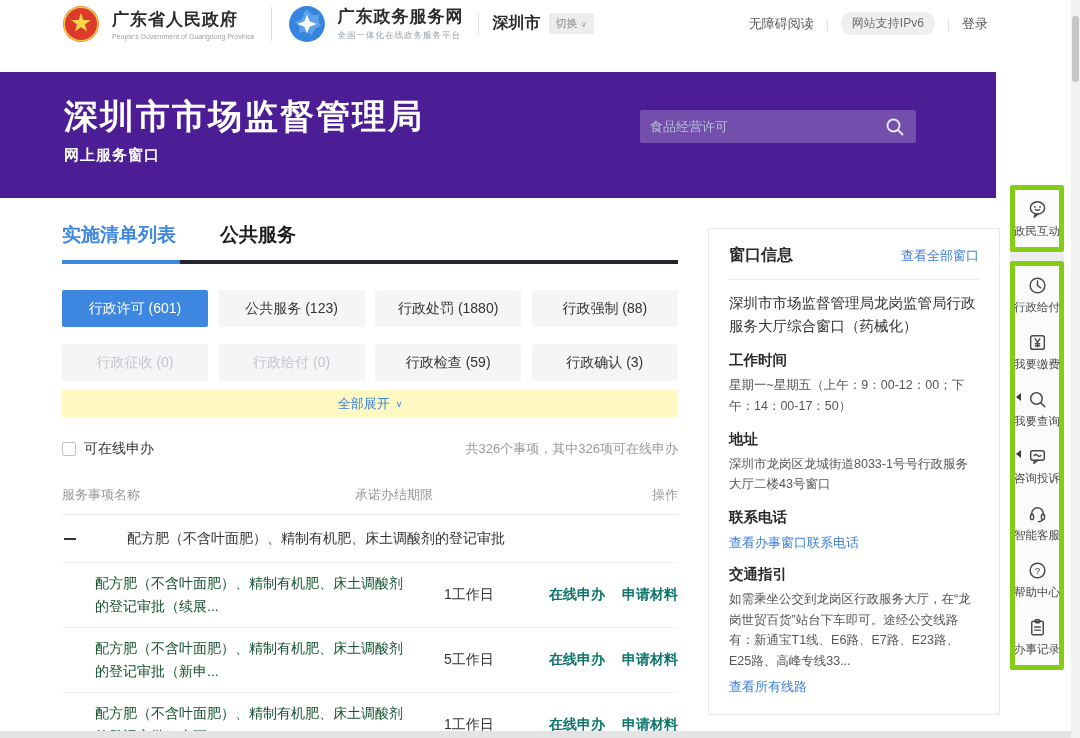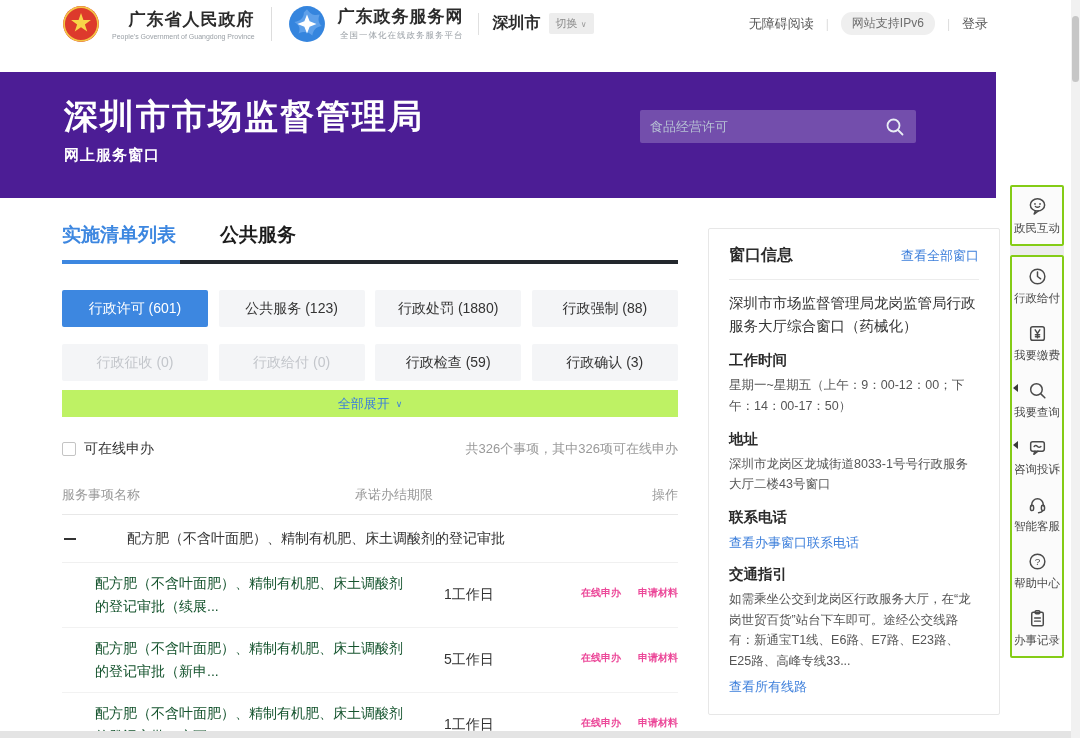--- a/index.html
+++ b/index.html
@@ -2,21 +2,21 @@
 <html><head>
 <meta charset="utf-8">
 <style>
   * { margin:0; padding:0; box-sizing:border-box; }
   html,body { width:1080px; height:738px; overflow:hidden; background:#fff;
     font-family:"Liberation Sans","DejaVu Sans",sans-serif; color:#333; }
   .page { position:relative; width:1080px; height:738px; }
 
   
   .topbar { position:absolute; top:0; left:0; width:1080px; height:62px;
-    background:#fff; display:flex; align-items:center; padding:0 92px 15px 62px;text-align:right; }
+    background:#fff; display:flex; align-items:center; padding:0 92px 15px 62px; }
   .logo-group { display:flex; align-items:center; gap:12px; }
   .logo-emblem { width:38px; height:38px; flex:none; }
   .logo-text .lt1 { font-size:17px; font-weight:bold; color:#2b2b2b; letter-spacing:1px; }
   .logo-text .lt2 { font-size:7px; color:#9aa0a6; margin-top:2px; transform-origin:left; }
   .vdiv { width:1px; height:34px; background:#ddd; margin:0 16px; }
   .vdiv2 { width:1px; height:22px; background:#e0e0e0; margin:0 14px; }
   .city { font-size:16px; font-weight:bold; color:#2b2b2b; }
   .switch-chip { margin-left:8px; background:#ededed; color:#8a8a8a; font-size:11px;
     padding:3px 7px; border-radius:2px; cursor:pointer; }
   .switch-chip .chev { font-size:8px; color:#9a9a9a; }
@@ -45,21 +45,21 @@
   .tab-underline { margin-top:12px; height:4px; background:#23272d; position:relative; }
   .tab-underline .blue-seg { position:absolute; left:0; top:0; width:118px; height:4px; background:#3d87e0; }
 
   .filter-grid { margin-top:26px; display:grid; grid-template-columns:repeat(4,146px);
     grid-column-gap:10.6px; grid-row-gap:17px; }
   .fbtn { height:37px; display:flex; align-items:center; justify-content:center;
     font-size:14px; background:#f4f5f7; color:#333; cursor:pointer; border-radius:2px; }
   .fbtn.active { background:#3d87e0; color:#fff; }
   .fbtn.disabled { color:#c3c6cb; cursor:default; }
 
-  .expand-bar { margin-top:9px; height:27px; background:#bef264; display:flex;
+  .expand-bar { margin-top:9px; height:27px; background:#fef9c3; display:flex;
     align-items:center; justify-content:center; gap:6px; color:#3d7fdb; font-size:13px; cursor:pointer; }
   .expand-bar .chev { font-size:9px; }
 
   .online-row { margin-top:23px; display:flex; align-items:center; }
   .checkbox { width:14px; height:14px; border:1px solid #c4c4c4; border-radius:2px; background:#fff; cursor:pointer; }
   .online-label { margin-left:8px; font-size:14px; color:#333; }
   .online-summary { margin-left:auto; font-size:13px; color:#999; }
 
   .table-header { margin-top:28px; position:relative; height:18px; font-size:13px; color:#999; }
   .th-deadline { position:absolute; left:293px; top:0; }
@@ -67,39 +67,39 @@
   .hdr-divider { margin-top:10px; height:1px; background:#e8e8e8; }
 
   .group-row { display:flex; align-items:center; padding:15px 0 14px 0; border-bottom:1px solid #f0f0f0; }
   .minus-icon { width:12px; height:2px; background:#333; margin:0 19px 0 2px; flex:none; cursor:pointer; }
   .group-title { font-size:14px; color:#333;margin-left:32px; }
 
   .svc-row { position:relative; padding:9px 0; min-height:62px; border-bottom:1px solid #f2f2f2; }
   .svc-name { width:314px; margin-left:33px; color:#14532d; font-size:14px; line-height:1.65; cursor:pointer; }
   .svc-deadline { position:absolute; left:382px; top:23px; font-size:14px; color:#333; }
   .svc-actions { position:absolute; right:0; top:23px; display:flex; gap:17px; }
-  .svc-link { color:#ec4899; font-size:10px; font-weight:bold; cursor:pointer; }
+  .svc-link { color:#0f766e; font-size:14px; font-weight:bold; cursor:pointer; }
 
   
   .right-col { position:absolute; left:708px; top:228px; width:292px; }
   .card { background:#fff; border:1px solid #e7e7e7; border-radius:2px; padding:16px 20px 18px 20px; }
   .card-head { display:flex; align-items:center; justify-content:space-between; }
   .card-title { font-size:16px; font-weight:bold; color:#2b2b2b; }
   .card-link { font-size:13px; color:#3d7fdb; cursor:pointer;margin-left:26px; }
   .card-divider { height:1px; background:#ececec; margin:13px 0 12px 0; }
   .office-name { font-size:14.5px; color:#333; line-height:1.6; }
   .sec-title { font-size:14.5px; font-weight:bold; color:#2b2b2b; margin-top:13px; }
   .sec-text { font-size:12.5px; color:#555; line-height:1.65; margin-top:5px; }
   .sec-link { font-size:13px; color:#3d7fdb; margin-top:7px; cursor:pointer; }
 
   .stats-card { margin-top:18px; }
 
   
   .side-toolbar { position:absolute; left:1010px; top:185px; width:54px; }
-  .tool-group { background:#fbfbfb; border:2px solid #84cc16; border-radius:2px; }
+  .tool-group { background:#fbfbfb; border:5px solid #84cc16; border-radius:2px; }
   .tool-gap { height:9px; background:#ececec; }
   .tool-item { position:relative; display:flex; flex-direction:column; align-items:center;
     padding:9px 0 8px 0; cursor:pointer; }
   .tool-item svg { width:21px; height:21px; }
   .tool-label { font-size:11.5px; color:#4a4a4a; margin-top:4px; white-space:nowrap; }
   .tip-marker { position:absolute; left:1px; top:13px; width:0; height:0;
     border-top:4px solid transparent; border-bottom:4px solid transparent; border-right:5px solid #3a3a3a; }
 
   
   .scrollbar { position:absolute; right:0; top:0; width:9px; height:738px; background:#f1f1f1; }

